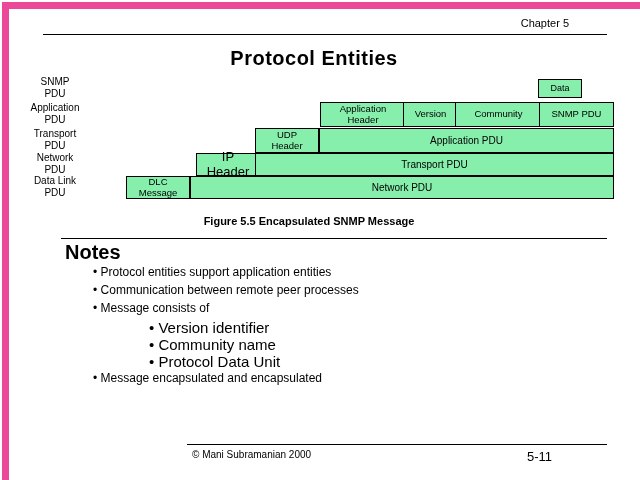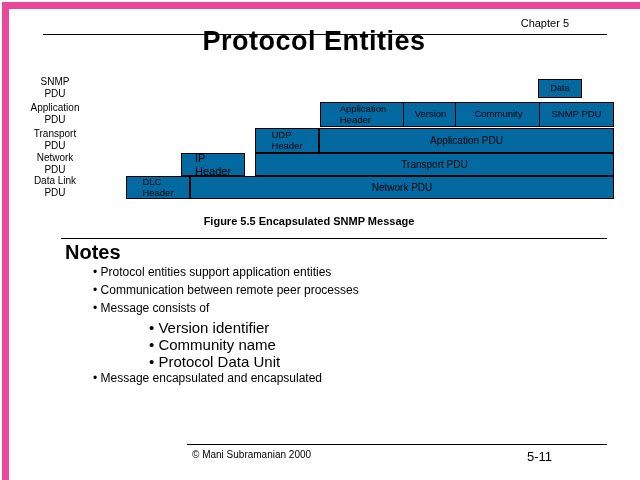--- a/index.html
+++ b/index.html
@@ -11,32 +11,32 @@
   .slide{
     position:absolute;left:2px;top:2px;width:634px;height:474px;
     border:7px solid #ec4899;background:#fff;overflow:hidden;
   }
   .chapter{position:absolute;top:8px;right:74px;font-size:11px;}
   .rule{position:absolute;height:1px;background:#000;}
   .rule-top{left:34px;right:36px;top:25px;}
   .rule-notes{left:52px;right:36px;top:229px;}
   .rule-footer{left:178px;right:36px;top:435px;}
   .title{
-    position:absolute;top:17px;left:0;width:610px;text-align:center;
-    font-size:27px;font-weight:bold;letter-spacing:.5px;
+    position:absolute;top:38px;left:0;width:610px;text-align:center;
+    font-size:20px;font-weight:bold;letter-spacing:.5px;
   }
   .diagram{position:absolute;inset:0;}
   .row-label{
     position:absolute;left:6px;width:80px;text-align:center;
     font-size:10px;line-height:1.15;white-space:pre-line;
   }
   .box{
-    position:absolute;border:1px solid #000;background:#0369a1;
+    position:absolute;border:1px solid #000;background:#86efac;
     display:flex;align-items:center;justify-content:center;
-    font-size:10px;line-height:1.1;white-space:pre-line;
+    text-align:center;font-size:10px;line-height:1.1;white-space:pre-line;
   }
   .caption{
     position:absolute;top:206px;left:0;width:600px;text-align:center;
     font-size:11px;font-weight:bold;
   }
   .notes-title{position:absolute;left:56px;top:232px;font-size:20px;font-weight:bold;}
   .bullet{position:absolute;font-size:12px;white-space:nowrap;}
   .bullet::before{content:"• ";}
   .bullet.l1{left:84px;}
   .bullet.l2{left:140px;font-size:15px;}
@@ -70,26 +70,26 @@
     <div class="box" style="left:311px;top:93px;width:84px;height:23px;font-size:9.5px">Application
 Header</div>
     <div class="box" style="left:394px;top:93px;width:53px;height:23px;font-size:9.5px">Version</div>
     <div class="box" style="left:446px;top:93px;width:85px;height:23px;font-size:9.5px">Community</div>
     <div class="box" style="left:530px;top:93px;width:73px;height:23px;font-size:9.5px">SNMP PDU</div>
 
     <div class="box" style="left:246px;top:119px;width:62px;height:23px;font-size:9.5px">UDP
 Header</div>
     <div class="box" style="left:310px;top:119px;width:293px;height:23px">Application PDU</div>
 
-    <div class="box" style="left:172px;top:144px;width:62px;height:21px;font-size:11px">IP
+    <div class="box" style="left:187px;top:144px;width:62px;height:21px;font-size:13px">IP
 Header</div>
     <div class="box" style="left:246px;top:144px;width:357px;height:21px">Transport  PDU</div>
 
     <div class="box" style="left:117px;top:167px;width:62px;height:21px;font-size:9.5px">DLC
-Header</div>
+Message</div>
     <div class="box" style="left:181px;top:167px;width:422px;height:21px">Network PDU</div>
   </div>
 
   <div class="caption">Figure 5.5 Encapsulated SNMP Message</div>
 
   <div class="rule rule-notes"></div>
   <div class="notes-title">Notes</div>
 
   <div class="bullet l1" style="top:256px">Protocol entities support application entities</div>
   <div class="bullet l1" style="top:274px">Communication between remote peer processes</div>

